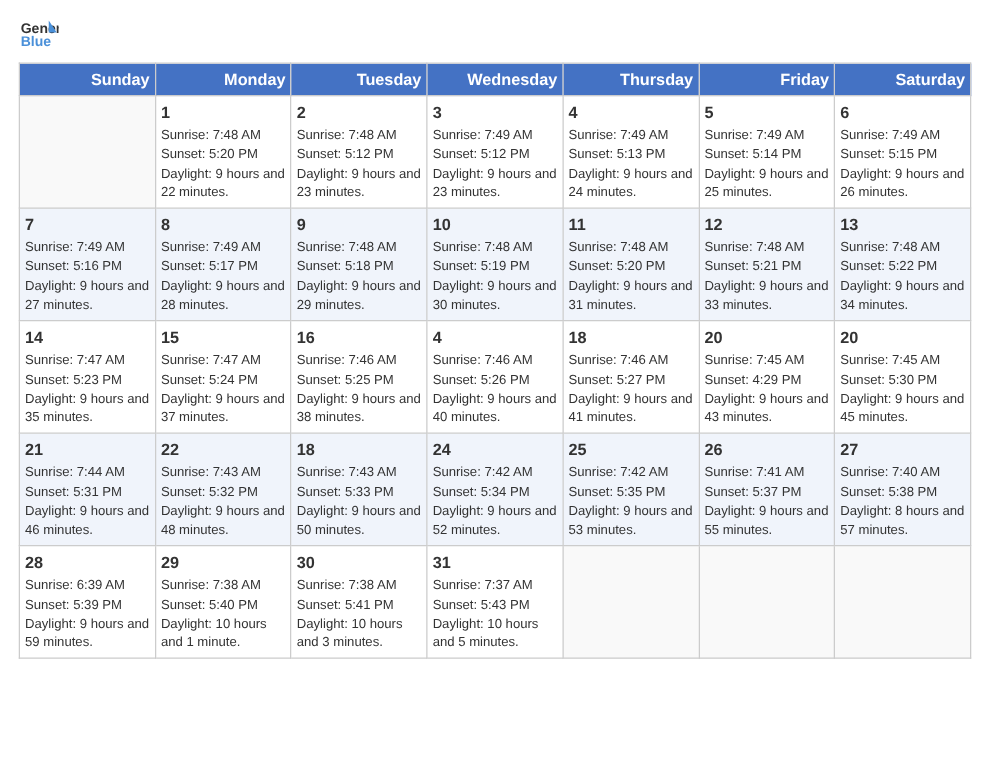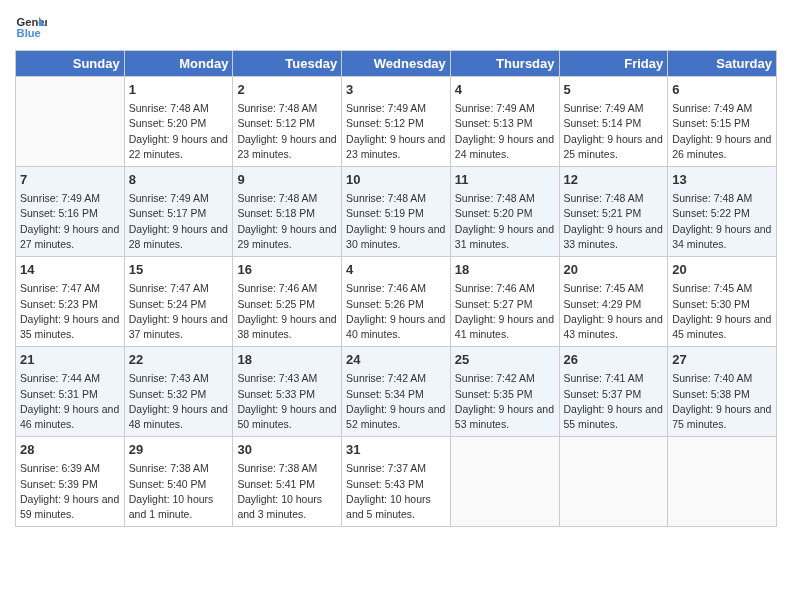--- a/index.html
+++ b/index.html
@@ -278,21 +278,21 @@
           <td>
             <span class="day-num">26</span>
             <div class="cell-text">Sunrise: 7:41 AM</div>
             <div class="cell-text">Sunset: 5:37 PM</div>
             <div class="cell-text">Daylight: 9 hours and 55 minutes.</div>
           </td>
           <td>
             <span class="day-num">27</span>
             <div class="cell-text">Sunrise: 7:40 AM</div>
             <div class="cell-text">Sunset: 5:38 PM</div>
-            <div class="cell-text">Daylight: 9 hours and 75 minutes.</div>
+            <div class="cell-text">Daylight: 8 hours and 57 minutes.</div>
           </td>
         </tr>
         <tr>
           <td>
             <span class="day-num">28</span>
             <div class="cell-text">Sunrise: 6:39 AM</div>
             <div class="cell-text">Sunset: 5:39 PM</div>
             <div class="cell-text">Daylight: 9 hours and 59 minutes.</div>
           </td>
           <td>

